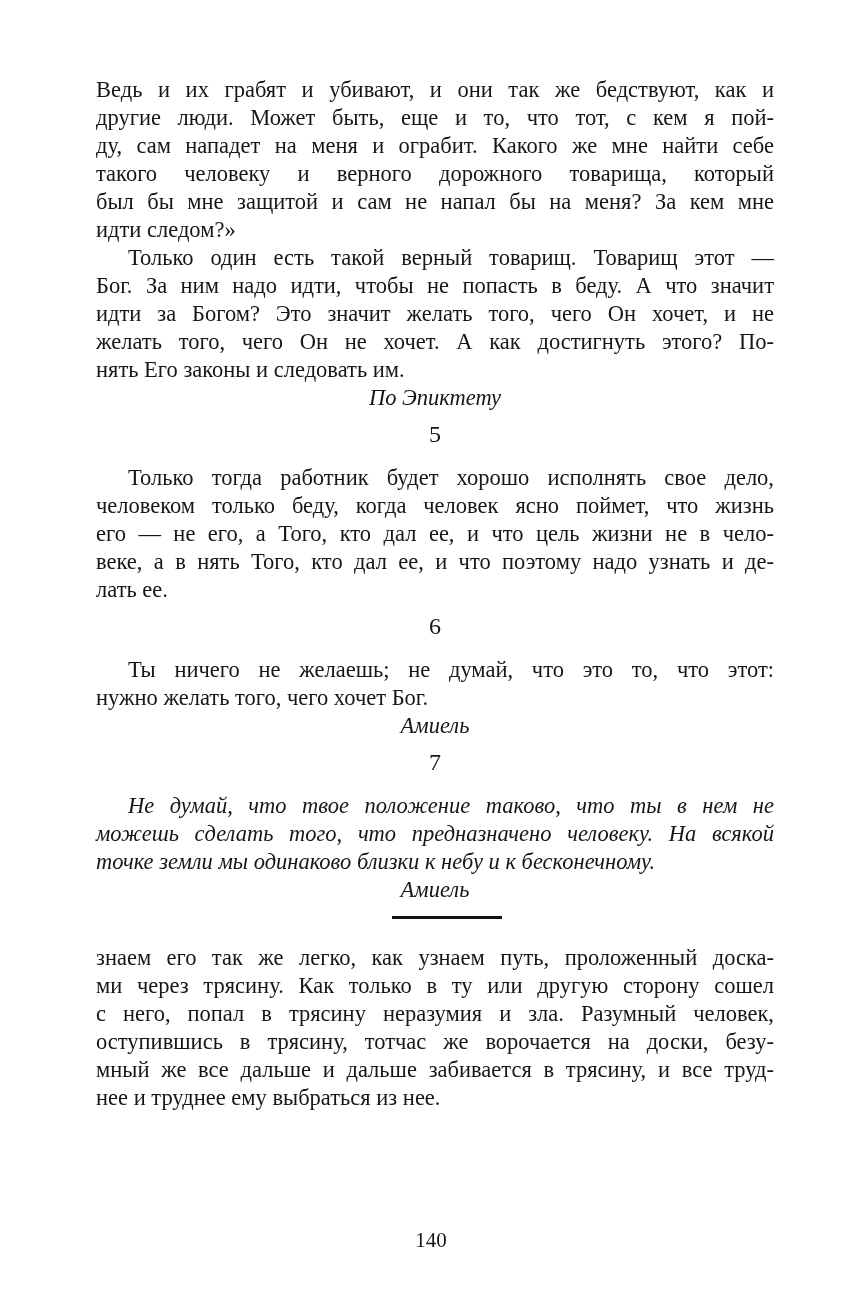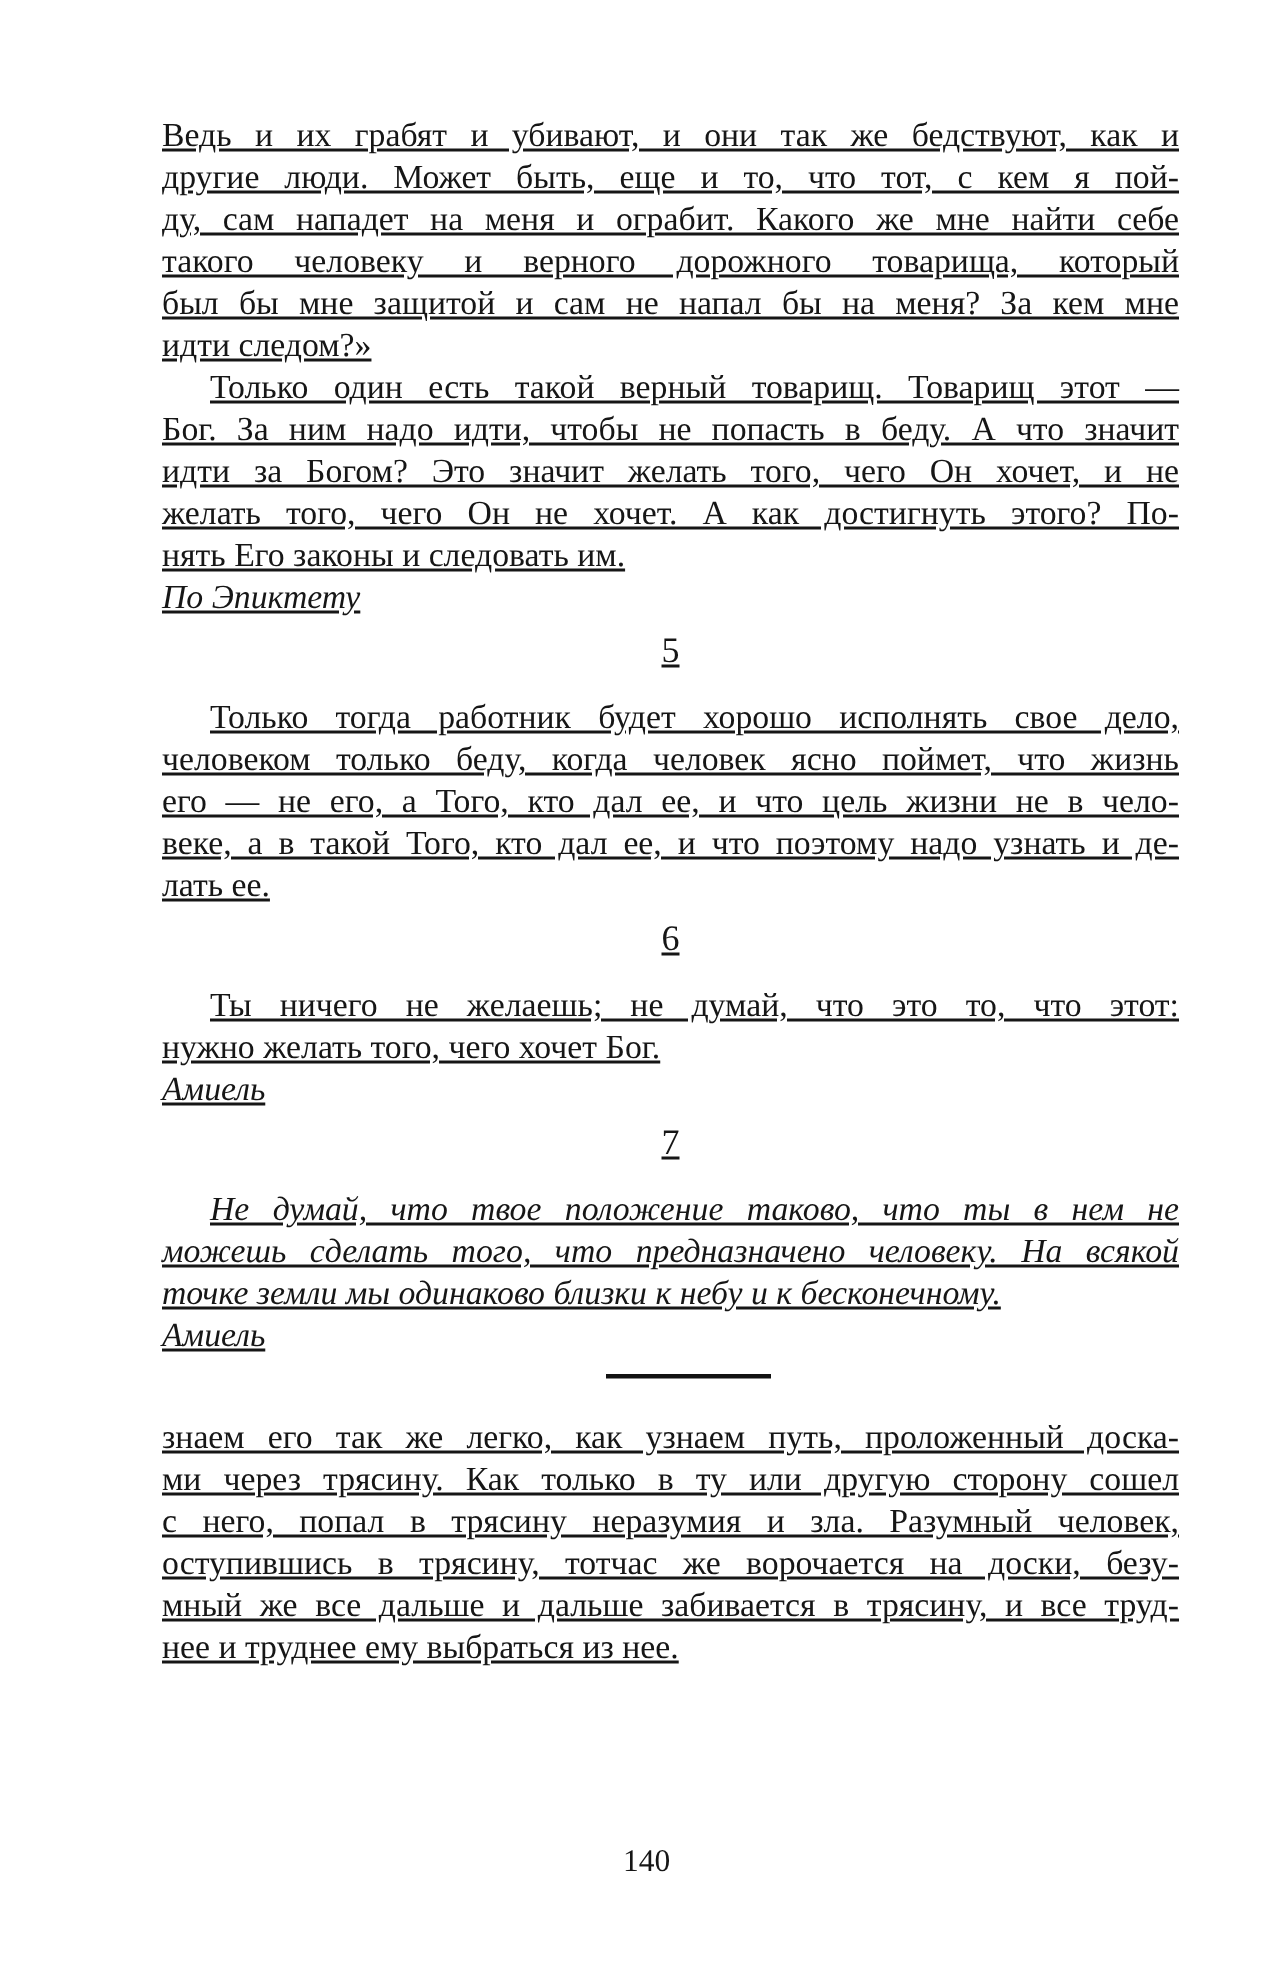--- a/index.html
+++ b/index.html
@@ -11,42 +11,41 @@
     position: relative;
     width: 844px;
     height: 1311px;
     background: #ffffff;
     overflow: hidden;
     font-family: "Liberation Serif", "DejaVu Serif", serif;
     color: #161616;
   }
   .text-block {
     position: absolute;
-    left: 108px;
+    left: 96px;
     top: 76px;
     width: 678px;
     font-size: 22.5px;
     line-height: 28px;
     text-align: justify;
-    text-decoration: underline;
   }
   .paragraph { margin: 0; }
   .paragraph.italic { font-style: italic; }
   .line {
     text-align: justify;
     text-align-last: justify;
     white-space: nowrap;
   }
   .line.last {
     text-align-last: left;
     white-space: normal;
   }
   .line.first-indent { text-indent: 32px; }
   .attribution {
-    text-align: left;
+    text-align: center;
     font-style: italic;
   }
   .section-number {
     text-align: center;
     margin: 8px 0 16px 0;
     font-size: 24px;
   }
   .divider {
     width: 110px;
     height: 0;
@@ -83,21 +82,21 @@
         <div class="line">идти за Богом? Это значит желать того, чего Он хочет, и не</div>
         <div class="line">желать того, чего Он не хочет. А как достигнуть этого? По-</div>
         <div class="line last">нять Его законы и следовать им.</div>
       </div>
       <div class="attribution">По Эпиктету</div>
       <div class="section-number">5</div>
       <div class="paragraph">
         <div class="line first-indent">Только тогда работник будет хорошо исполнять свое дело,</div>
         <div class="line">человеком только беду, когда человек ясно поймет, что жизнь</div>
         <div class="line">его — не его, а Того, кто дал ее, и что цель жизни не в чело-</div>
-        <div class="line">веке, а в такой Того, кто дал ее, и что поэтому надо узнать и де-</div>
+        <div class="line">веке, а в нять Того, кто дал ее, и что поэтому надо узнать и де-</div>
         <div class="line last">лать ее.</div>
       </div>
       <div class="section-number">6</div>
       <div class="paragraph">
         <div class="line first-indent">Ты ничего не желаешь; не думай, что это то, что этот:</div>
         <div class="line last">нужно желать того, чего хочет Бог.</div>
       </div>
       <div class="attribution">Амиель</div>
       <div class="section-number">7</div>
       <div class="paragraph italic">

